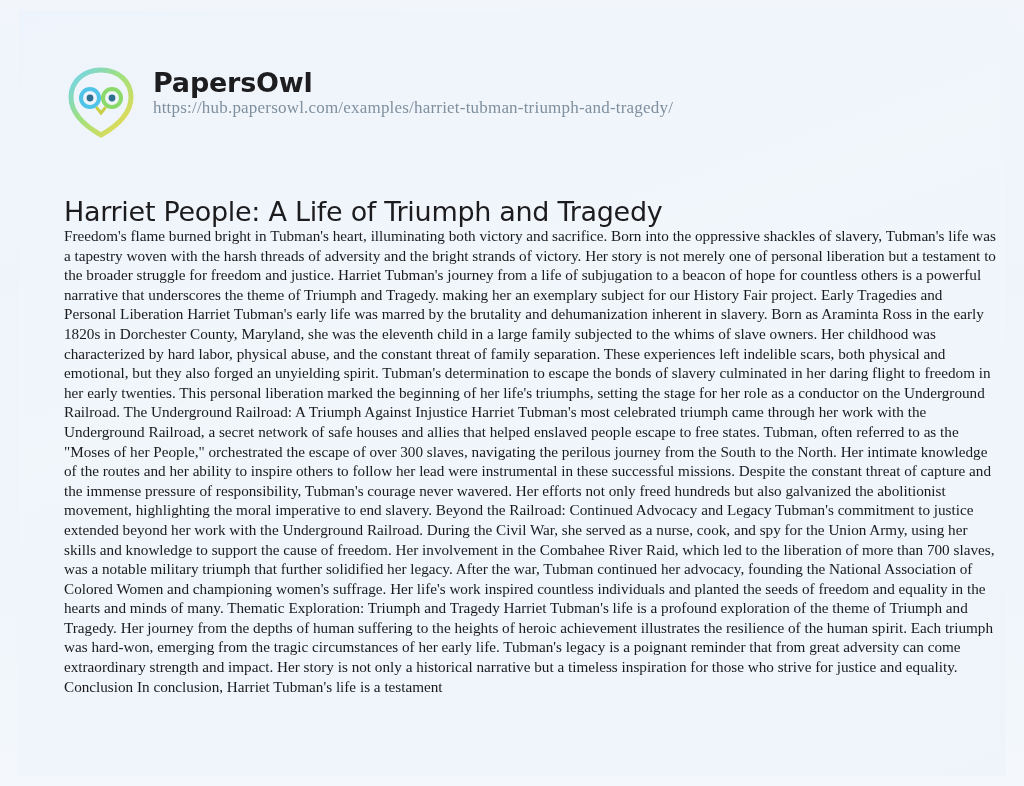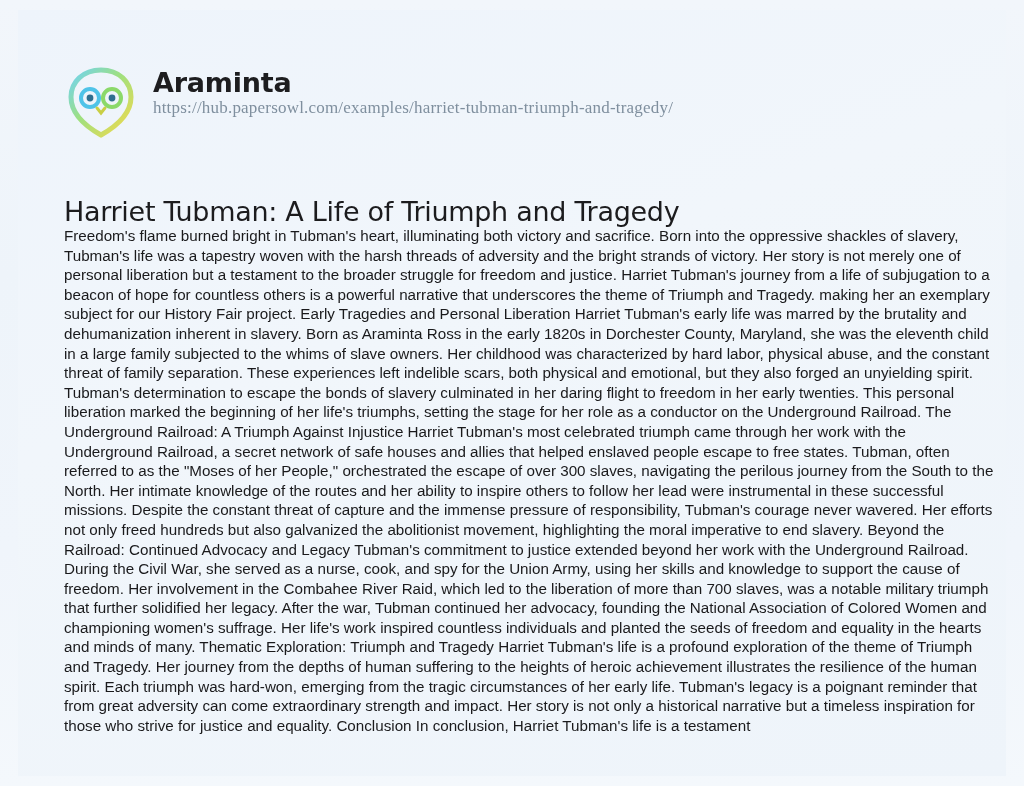--- a/index.html
+++ b/index.html
@@ -72,21 +72,21 @@
     font-size: 27px;
     font-weight: normal;
     color: #1c1c1e;
     letter-spacing: -0.3px;
   }
   .article {
     position: absolute;
     left: 46px;
     top: 216px;
     width: 934px;
-    font-family: Liberation Sans, sans-serif;
+    font-family: Liberation Serif, serif;
     font-size: 15.2px;
     line-height: 19.6px;
     color: #1a1a1c;
     text-align: left;
     white-space: pre-wrap;
   }
 </style>
 </head>
 <body>
 
@@ -105,23 +105,23 @@
           </defs>
           <path d="M38 6 C20 6 8 18 8 33 C8 50 22 62 38 71 C54 62 68 50 68 33 C68 18 56 6 38 6 Z" fill="none" stroke="url(#owlgrad)" stroke-width="5"></path>
           <circle cx="27" cy="34" r="9" fill="none" stroke="#4fc3e8" stroke-width="4"></circle>
           <circle cx="49" cy="34" r="9" fill="none" stroke="#8bd96a" stroke-width="4"></circle>
           <circle cx="27" cy="34" r="3.4" fill="#2f6f8f"></circle>
           <circle cx="49" cy="34" r="3.4" fill="#2f6f8f"></circle>
           <path d="M34 44 L38 49 L42 44" fill="none" stroke="#c9cf45" stroke-width="3" stroke-linecap="round"></path>
         </svg>
       </div>
       <div class="brand-block">
-        <div class="brand-name">Araminta</div>
+        <div class="brand-name">PapersOwl</div>
         <div class="brand-url">https://hub.papersowl.com/examples/harriet-tubman-triumph-and-tragedy/</div>
       </div>
     </div>
 
-    <h1 class="title">Harriet Tubman: A Life of Triumph and Tragedy</h1>
+    <h1 class="title">Harriet People: A Life of Triumph and Tragedy</h1>
 
     <div class="article">Freedom's flame burned bright in Tubman's heart, illuminating both victory and sacrifice. Born into the oppressive shackles of slavery, Tubman's life was a tapestry woven with the harsh threads of adversity and the bright strands of victory. Her story is not merely one of personal liberation but a testament to the broader struggle for freedom and justice. Harriet Tubman's journey from a life of subjugation to a beacon of hope for countless others is a powerful narrative that underscores the theme of Triumph and Tragedy. making her an exemplary subject for our History Fair project. Early Tragedies and Personal Liberation Harriet Tubman's early life was marred by the brutality and dehumanization inherent in slavery. Born as Araminta Ross in the early 1820s in Dorchester County, Maryland, she was the eleventh child in a large family subjected to the whims of slave owners. Her childhood was characterized by hard labor, physical abuse, and the constant threat of family separation. These experiences left indelible scars, both physical and emotional, but they also forged an unyielding spirit. Tubman's determination to escape the bonds of slavery culminated in her daring flight to freedom in her early twenties. This personal liberation marked the beginning of her life's triumphs, setting the stage for her role as a conductor on the Underground Railroad. The Underground Railroad: A Triumph Against Injustice Harriet Tubman's most celebrated triumph came through her work with the Underground Railroad, a secret network of safe houses and allies that helped enslaved people escape to free states. Tubman, often referred to as the "Moses of her People," orchestrated the escape of over 300 slaves, navigating the perilous journey from the South to the North. Her intimate knowledge of the routes and her ability to inspire others to follow her lead were instrumental in these successful missions. Despite the constant threat of capture and the immense pressure of responsibility, Tubman's courage never wavered. Her efforts not only freed hundreds but also galvanized the abolitionist movement, highlighting the moral imperative to end slavery. Beyond the Railroad: Continued Advocacy and Legacy Tubman's commitment to justice extended beyond her work with the Underground Railroad. During the Civil War, she served as a nurse, cook, and spy for the Union Army, using her skills and knowledge to support the cause of freedom. Her involvement in the Combahee River Raid, which led to the liberation of more than 700 slaves, was a notable military triumph that further solidified her legacy. After the war, Tubman continued her advocacy, founding the National Association of Colored Women and championing women's suffrage. Her life's work inspired countless individuals and planted the seeds of freedom and equality in the hearts and minds of many. Thematic Exploration: Triumph and Tragedy Harriet Tubman's life is a profound exploration of the theme of Triumph and Tragedy. Her journey from the depths of human suffering to the heights of heroic achievement illustrates the resilience of the human spirit. Each triumph was hard-won, emerging from the tragic circumstances of her early life. Tubman's legacy is a poignant reminder that from great adversity can come extraordinary strength and impact. Her story is not only a historical narrative but a timeless inspiration for those who strive for justice and equality. Conclusion In conclusion, Harriet Tubman's life is a testament</div>
 
   </div>
 </div>
 
 </body></html>

